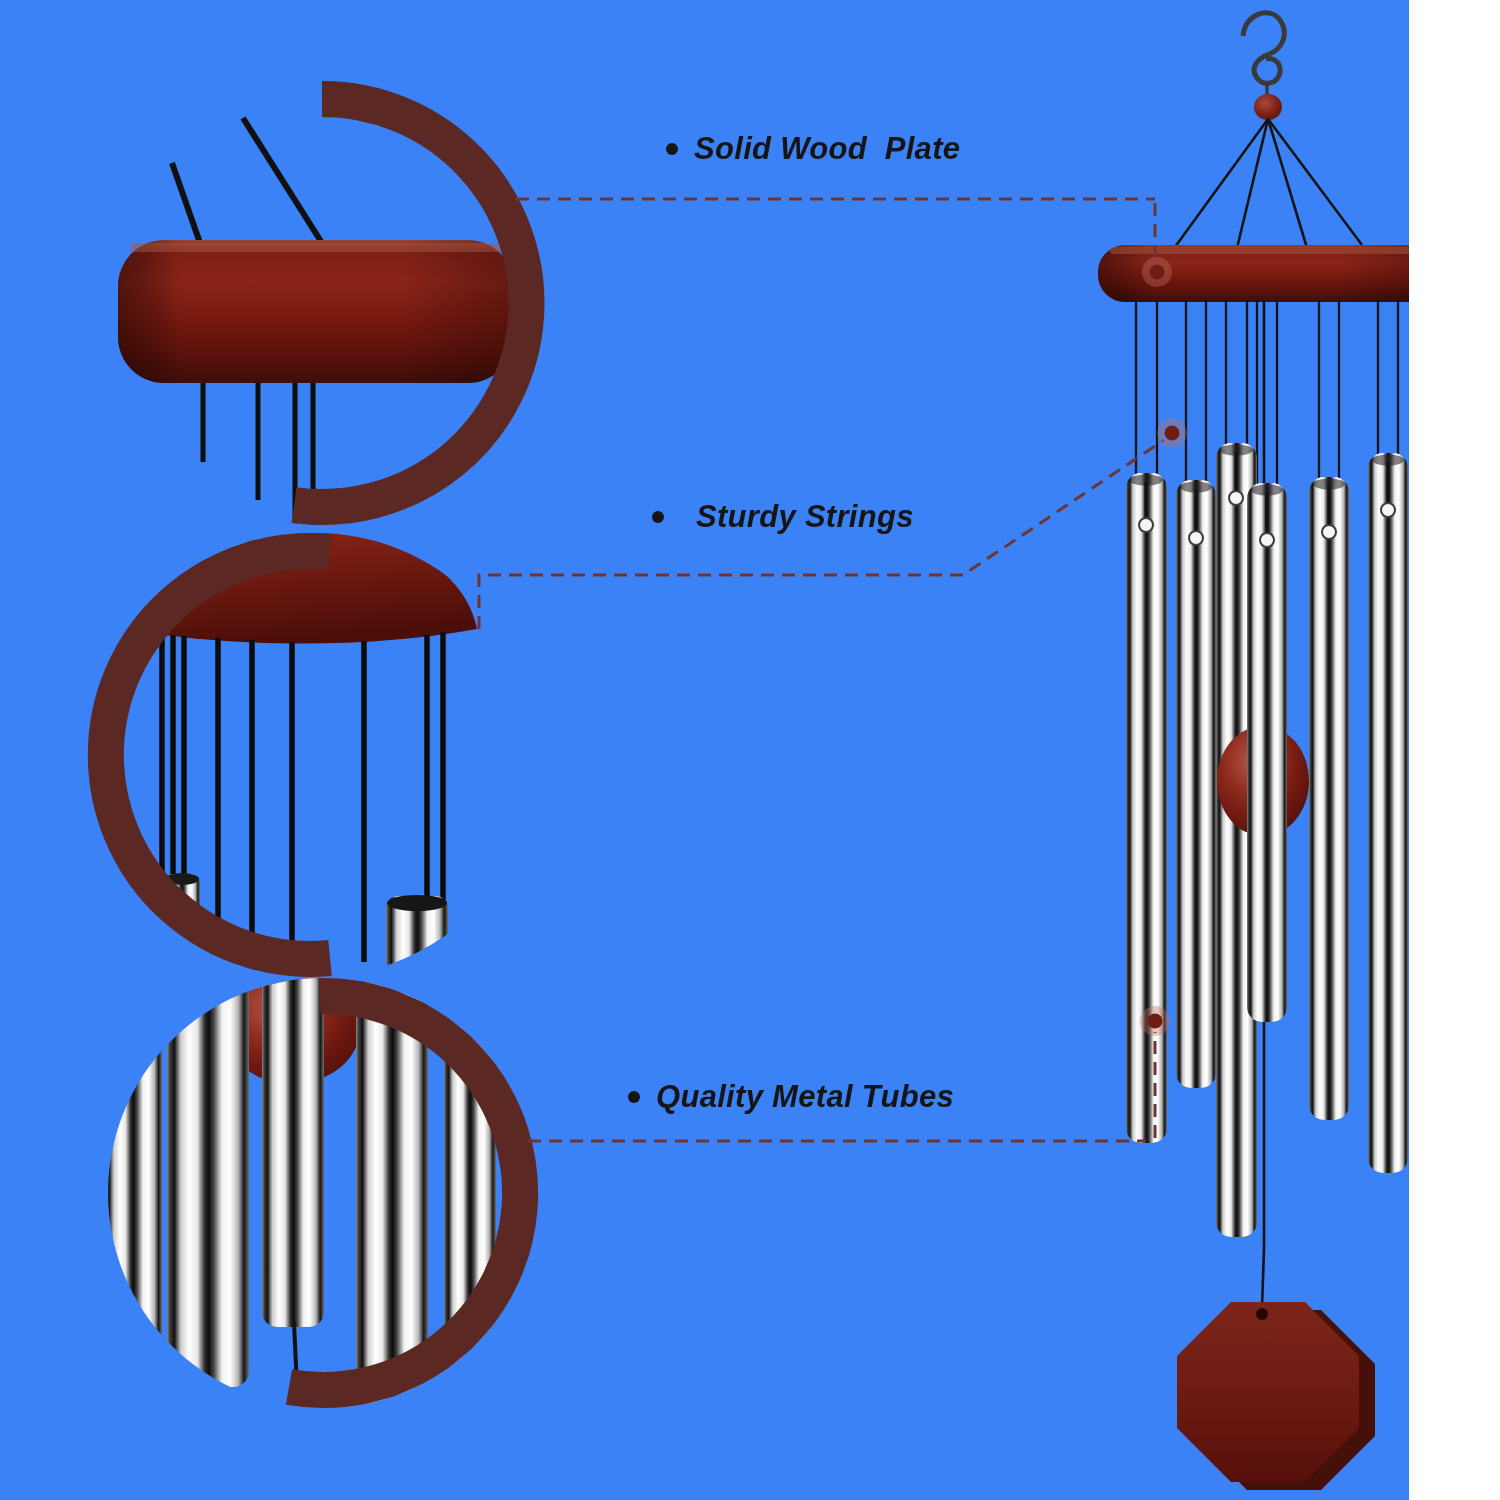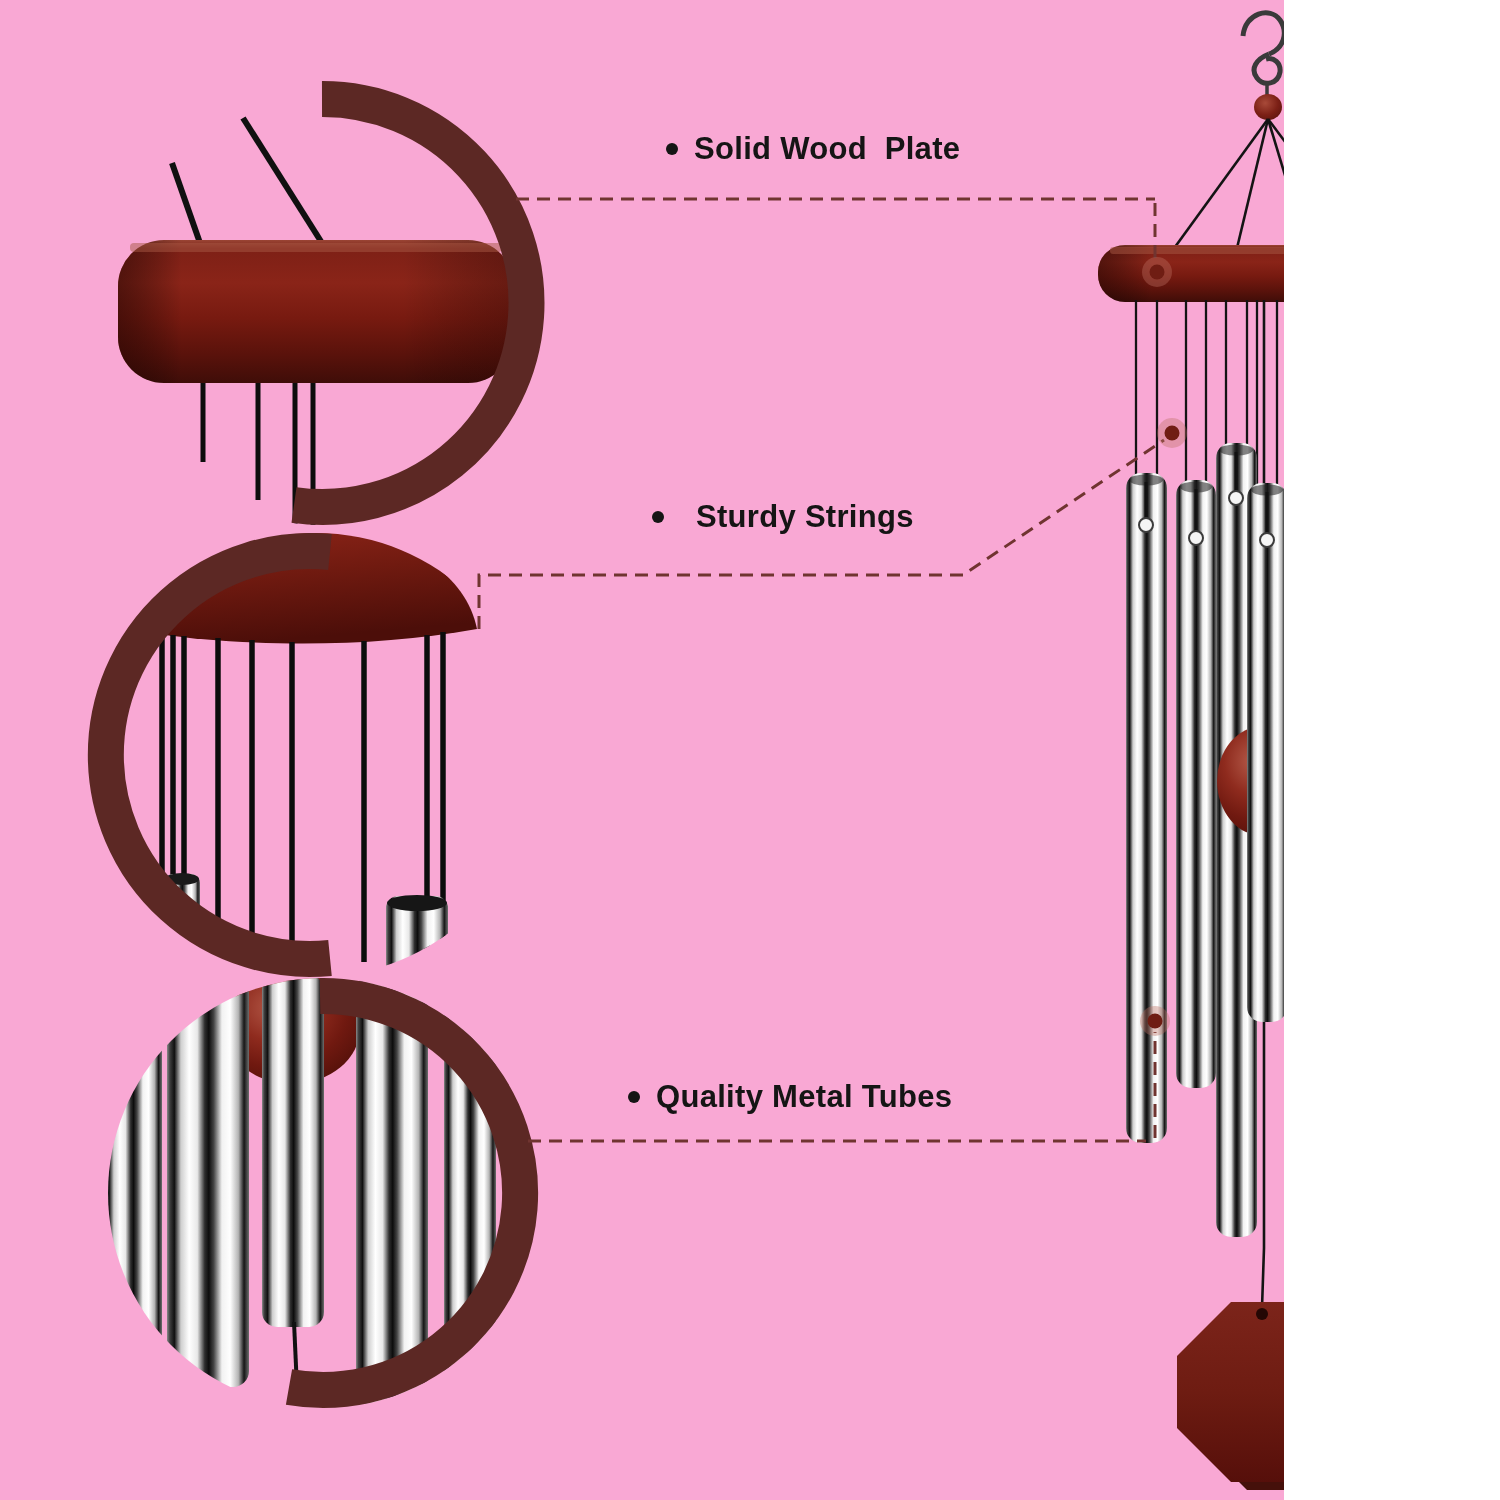--- a/index.html
+++ b/index.html
@@ -1,18 +1,19 @@
 <!DOCTYPE html>
 <html><head>
 <meta charset="utf-8">
 <style>
   html,body{margin:0;padding:0;background:#ffffff;}
   .canvas{
-    position:relative;width:1284px;height:1500px;background:#f9a8d4;overflow:hidden;
+    position:relative;width:1409px;height:1500px;background:#3b82f6;overflow:hidden;
     font-family:"Liberation Sans", sans-serif;
+    font-style:italic;
   }
   .stage{position:absolute;left:0;top:0;width:1500px;height:1500px;}
   .callout{
     position:absolute;display:flex;align-items:center;gap:16px;
     color:#151515;font-size:31px;font-weight:700;line-height:1.2;
   }
   .callout .dot{
     width:12px;height:12px;border-radius:50%;background:#151515;flex:0 0 auto;
   }
   .callout .txt{white-space:pre;letter-spacing:.3px;}

